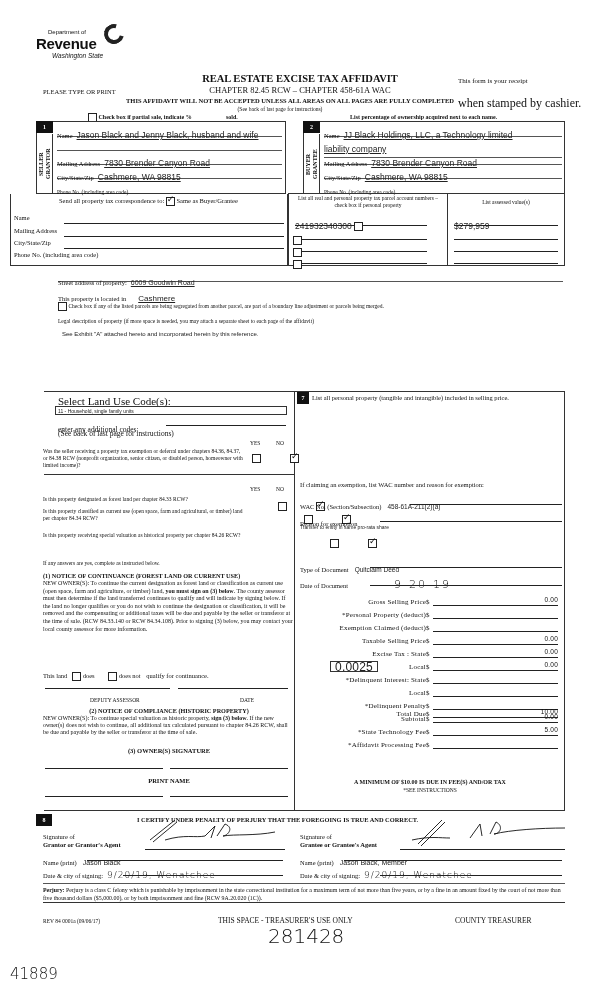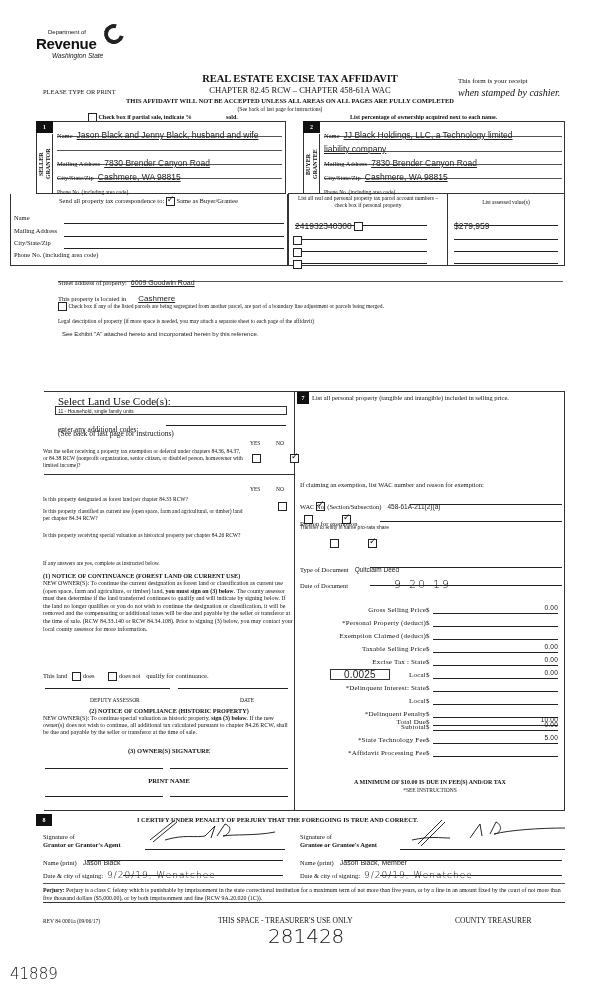--- a/index.html
+++ b/index.html
@@ -11,21 +11,21 @@
   .box { border: 1px solid #333; }
   .cb { display: inline-block; width: 9px; height: 9px; border: 1px solid #222; vertical-align: middle; position: relative; background: #fff; }
   .cb.checked::after { content: "✓"; position: absolute; left: 0px; top: -4px; font-size: 9px; font-family: "DejaVu Sans", sans-serif; }
   .badge { background: #111; color: #fff; font-size: 6px; font-weight: bold; display: flex; align-items: center; justify-content: center; }
   .filled { font-family: "Liberation Sans", sans-serif; color: #222; }
   .small { font-size: 6.5px; }
   .tiny { font-size: 5.5px; }
   .bold { font-weight: bold; }
   .center { text-align: center; }
   .vtext { writing-mode: vertical-rl; transform: rotate(180deg); font-size: 6px; font-weight: bold; line-height: 7px; text-align: center; }
-  .fee-row { position: absolute; left: 300px; width: 262px; height: 13px; font-size: 7px; letter-spacing: 0.2px; margin-top: 8px; }
+  .fee-row { position: absolute; left: 300px; width: 262px; height: 13px; font-size: 7px; letter-spacing: 0.2px; }
   .fee-label { position: absolute; right: 136px; bottom: 1px; white-space: nowrap; }
   .fee-dollar { position: absolute; left: 126px; bottom: 1px; }
   .fee-line { position: absolute; left: 133px; right: 4px; bottom: 1px; border-bottom: 1px solid #222; height: 10px; text-align: right; font-family: "Liberation Sans", sans-serif; font-size: 6.5px; }
   .logo-mark { width: 20px; height: 20px; border-radius: 50%; border: 4px solid #222; border-right-color: transparent; transform: rotate(-30deg); }
 </style>
 </head>
 <body>
 
 
 
@@ -34,21 +34,21 @@
   <div class="abs logo-mark" style="left:66px; top:2px;"></div>
   <div class="abs sans" style="left:10px; top:7px; font-size:6px;">Department of</div>
   <div class="abs sans bold" style="left:-2px; top:13px; font-size:15px; letter-spacing:-0.3px;">Revenue</div>
   <div class="abs sans" style="left:14px; top:30px; font-size:6.5px; font-style:italic;">Washington State</div>
 </div>
 
 <div class="abs bold center" style="left:150px; width:300px; top:73px; font-size:10.5px;">REAL ESTATE EXCISE TAX AFFIDAVIT</div>
 <div class="abs center" style="left:150px; width:300px; top:85px; font-size:8.5px;">CHAPTER 82.45 RCW – CHAPTER 458-61A WAC</div>
 <div class="abs" style="left:43px; top:88px; font-size:6.5px;">PLEASE TYPE OR PRINT</div>
 <div class="abs" style="left:458px; top:77px; font-size:7px;">This form is your receipt</div>
-<div class="abs" style="left:458px; top:87px; font-size:10px;font-style:italic;">when stamped by cashier.</div>
+<div class="abs" style="left:458px; top:96px; font-size:12px;">when stamped by cashier.</div>
 <div class="abs bold center" style="left:30px; width:520px; top:97px; font-size:6.5px;">THIS AFFIDAVIT WILL NOT BE ACCEPTED UNLESS ALL AREAS ON ALL PAGES ARE FULLY COMPLETED</div>
 <div class="abs center" style="left:200px; width:160px; top:106px; font-size:5.5px;">(See back of last page for instructions)</div>
 <div class="abs" style="left:88px; top:113px; font-size:6px; font-weight:bold;">
   <span class="cb"></span>
   <span>Check box if partial sale, indicate %</span>
 </div>
 <div class="abs bold" style="left:226px; top:114px; font-size:6px;">sold.</div>
 <div class="abs bold" style="left:350px; top:114px; font-size:6px;">List percentage of ownership acquired next to each name.</div>
 
 
@@ -78,21 +78,21 @@
 
 <div class="abs box" style="left:303px; top:121px; width:262px; height:73px;">
   <div class="abs badge" style="left:-1px; top:-1px; width:17px; height:12px;">2</div>
   <div class="abs" style="left:0; top:12px; width:16px; height:60px; border-right:1px solid #333; display:flex; justify-content:center;">
     <div class="vtext"><span>BUYER</span><br><span>GRANTEE</span></div>
   </div>
   <div class="abs" style="left:20px; top:2px; width:238px; height:13px; border-bottom:1px solid #555;">
     <span class="small">Name</span>
     <span class="filled" style="font-size:8.5px; text-decoration:underline;">JJ Black Holdings, LLC, a Technology limited</span>
   </div>
-  <div class="abs" style="left:20px; top:16px; width:238px; height:14px; border-bottom:1px solid #555;">
+  <div class="abs" style="left:20px; top:16px; width:238px; height:20px; border-bottom:1px solid #555;">
     <span class="filled" style="font-size:8.5px; text-decoration:underline;">liability company</span>
   </div>
   <div class="abs" style="left:20px; top:30px; width:238px; height:13px; border-bottom:1px solid #555;">
     <span class="small">Mailing Address</span>
     <span class="filled" style="font-size:8.5px; text-decoration:underline;">7830 Brender Canyon Road</span>
   </div>
   <div class="abs" style="left:20px; top:44px; width:238px; height:13px; border-bottom:1px solid #555;">
     <span class="small">City/State/Zip</span>
     <span class="filled" style="font-size:8.5px; text-decoration:underline;">Cashmere, WA 98815</span>
   </div>
@@ -281,21 +281,21 @@
     <span class="fee-label">Taxable Selling Price</span>
     <span class="fee-dollar">$</span>
     <span class="fee-line">0.00</span>
   </div>
 <div class="fee-row" style="top:646px;">
     <span class="fee-label">Excise Tax : State</span>
     <span class="fee-dollar">$</span>
     <span class="fee-line">0.00</span>
   </div>
 <div class="fee-row" style="top:659px;">
-  <span class="abs box filled center" style="left:30px; bottom:0; width:60px; height:11px; font-size:10px; line-height:10px;">0.0025</span>
+  <span class="abs box filled center" style="left:30px; bottom:0; width:48px; height:11px; font-size:12px; line-height:10px;">0.0025</span>
   <span class="fee-label">Local</span>
     <span class="fee-dollar">$</span>
     <span class="fee-line">0.00</span>
   </div>
 <div class="fee-row" style="top:672px;">
     <span class="fee-label">*Delinquent Interest: State</span>
     <span class="fee-dollar">$</span>
     <span class="fee-line"></span>
   </div>
 <div class="fee-row" style="top:685px;">

